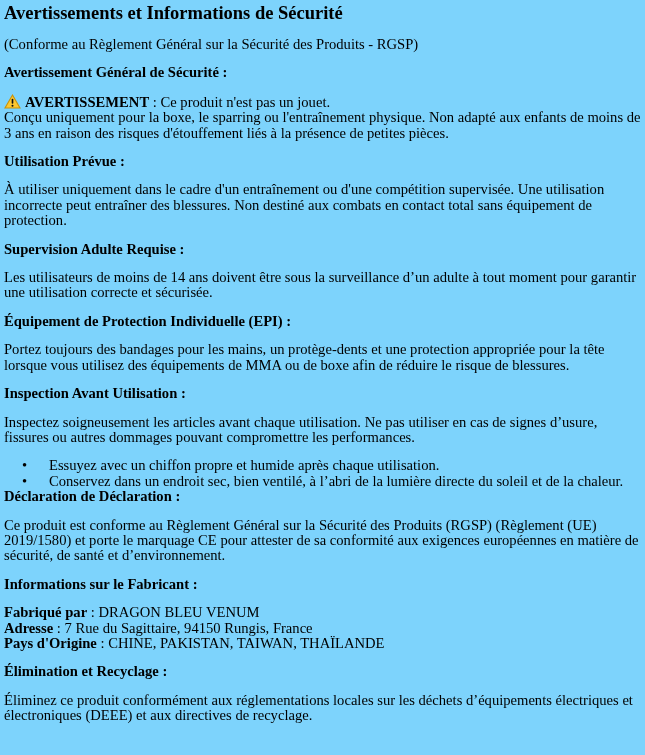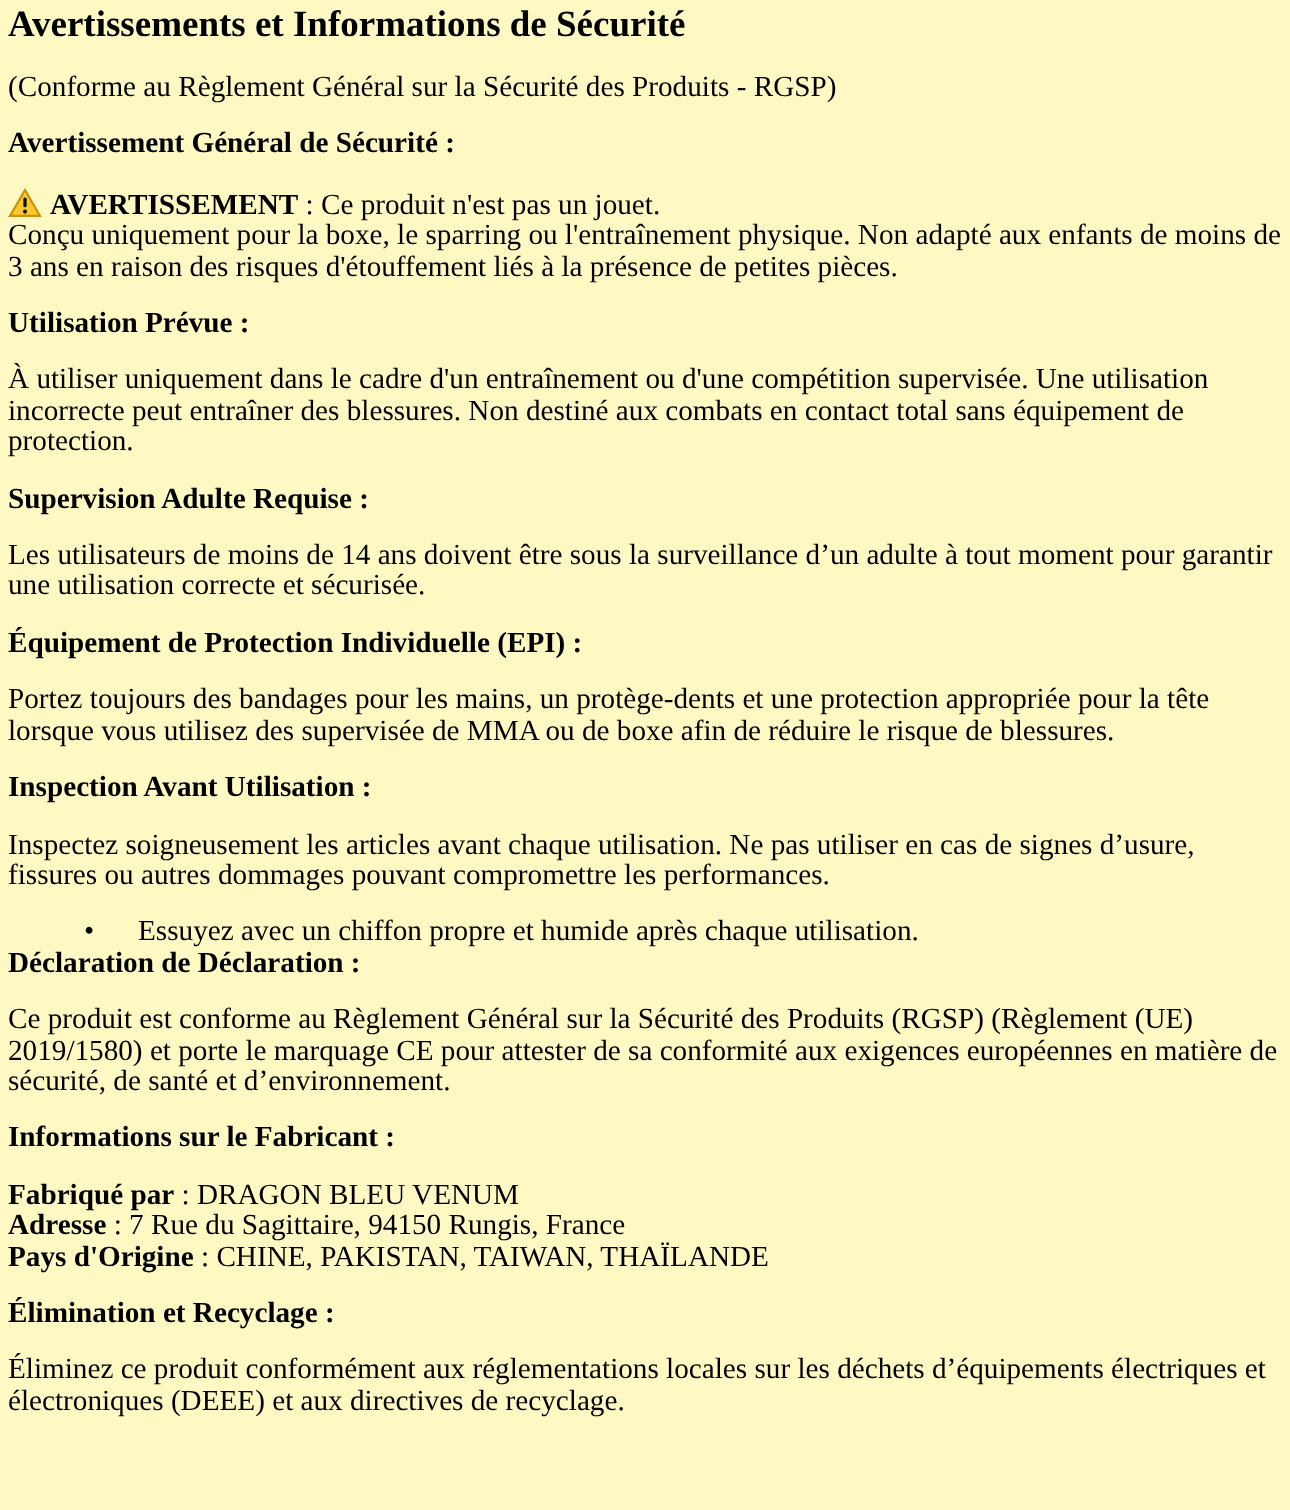--- a/index.html
+++ b/index.html
@@ -6,21 +6,21 @@
     margin: 0;
     padding: 0;
     background: #ffffff;
   }
   .page {
     position: relative;
     width: 645px;
     height: 755px;
     box-sizing: border-box;
     padding: 3px 4px 0 4px;
-    background: #fef9c3;
+    background: #7dd3fc;
     color: #000000;
     font-family: "Liberation Serif", serif;
     font-size: 14.6px;
     line-height: 15.4px;
     overflow: hidden;
   }
   .doc-title {
     font-size: 18.5px;
     font-weight: bold;
     line-height: 21px;
@@ -45,21 +45,20 @@
     margin-right: 4px;
   }
   ul.care-list {
     margin: 13px 0 0 0;
     padding: 0 0 0 45px;
     list-style: none;
   }
   ul.care-list li {
     position: relative;
     line-height: 15.4px;
-    margin-left: 20px;
   }
   ul.care-list li::before {
     content: "\2022";
     position: absolute;
     left: -27px;
     top: 0;
   }
   .fab-line .b {
     font-weight: bold;
   }
@@ -86,27 +85,28 @@
     <div>Conçu uniquement pour la boxe, le sparring ou l'entraînement physique. Non adapté aux enfants de moins de 3 ans en raison des risques d'étouffement liés à la présence de petites pièces.</div>
   </div>
 
   <div class="para heading">Utilisation Prévue :</div>
   <div class="para">À utiliser uniquement dans le cadre d'un entraînement ou d'une compétition supervisée. Une utilisation incorrecte peut entraîner des blessures. Non destiné aux combats en contact total sans équipement de protection.</div>
 
   <div class="para heading">Supervision Adulte Requise :</div>
   <div class="para">Les utilisateurs de moins de 14 ans doivent être sous la surveillance d’un adulte à tout moment pour garantir une utilisation correcte et sécurisée.</div>
 
   <div class="para heading">Équipement de Protection Individuelle (EPI) :</div>
-  <div class="para">Portez toujours des bandages pour les mains, un protège-dents et une protection appropriée pour la tête lorsque vous utilisez des supervisée de MMA ou de boxe afin de réduire le risque de blessures.</div>
+  <div class="para">Portez toujours des bandages pour les mains, un protège-dents et une protection appropriée pour la tête lorsque vous utilisez des équipements de MMA ou de boxe afin de réduire le risque de blessures.</div>
 
   <div class="para heading">Inspection Avant Utilisation :</div>
   <div class="para">Inspectez soigneusement les articles avant chaque utilisation. Ne pas utiliser en cas de signes d’usure, fissures ou autres dommages pouvant compromettre les performances.</div>
 
   <ul class="care-list">
     <li>Essuyez avec un chiffon propre et humide après chaque utilisation.</li>
+    <li>Conservez dans un endroit sec, bien ventilé, à l’abri de la lumière directe du soleil et de la chaleur.</li>
   </ul>
 
   <div class="para heading no-top">Déclaration de Déclaration :</div>
   <div class="para">Ce produit est conforme au Règlement Général sur la Sécurité des Produits (RGSP) (Règlement (UE) 2019/1580) et porte le marquage CE pour attester de sa conformité aux exigences européennes en matière de sécurité, de santé et d’environnement.</div>
 
   <div class="para heading">Informations sur le Fabricant :</div>
   <div class="para">
     <div class="fab-line"><span class="b">Fabriqué par</span><span> : DRAGON BLEU VENUM</span></div>
     <div class="fab-line"><span class="b">Adresse</span><span> : 7 Rue du Sagittaire, 94150 Rungis, France</span></div>
     <div class="fab-line"><span class="b">Pays d'Origine</span><span> : CHINE, PAKISTAN, TAIWAN, THAÏLANDE</span></div>

